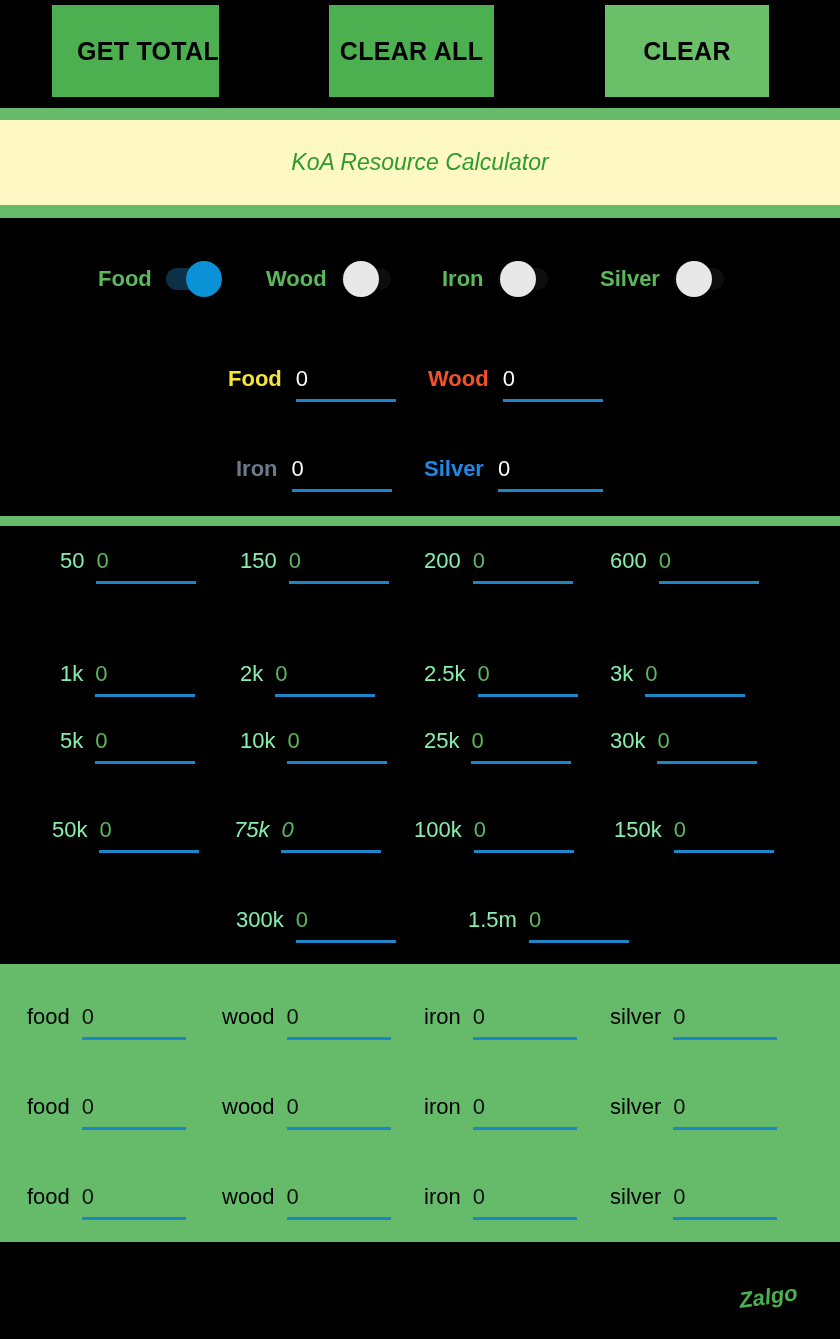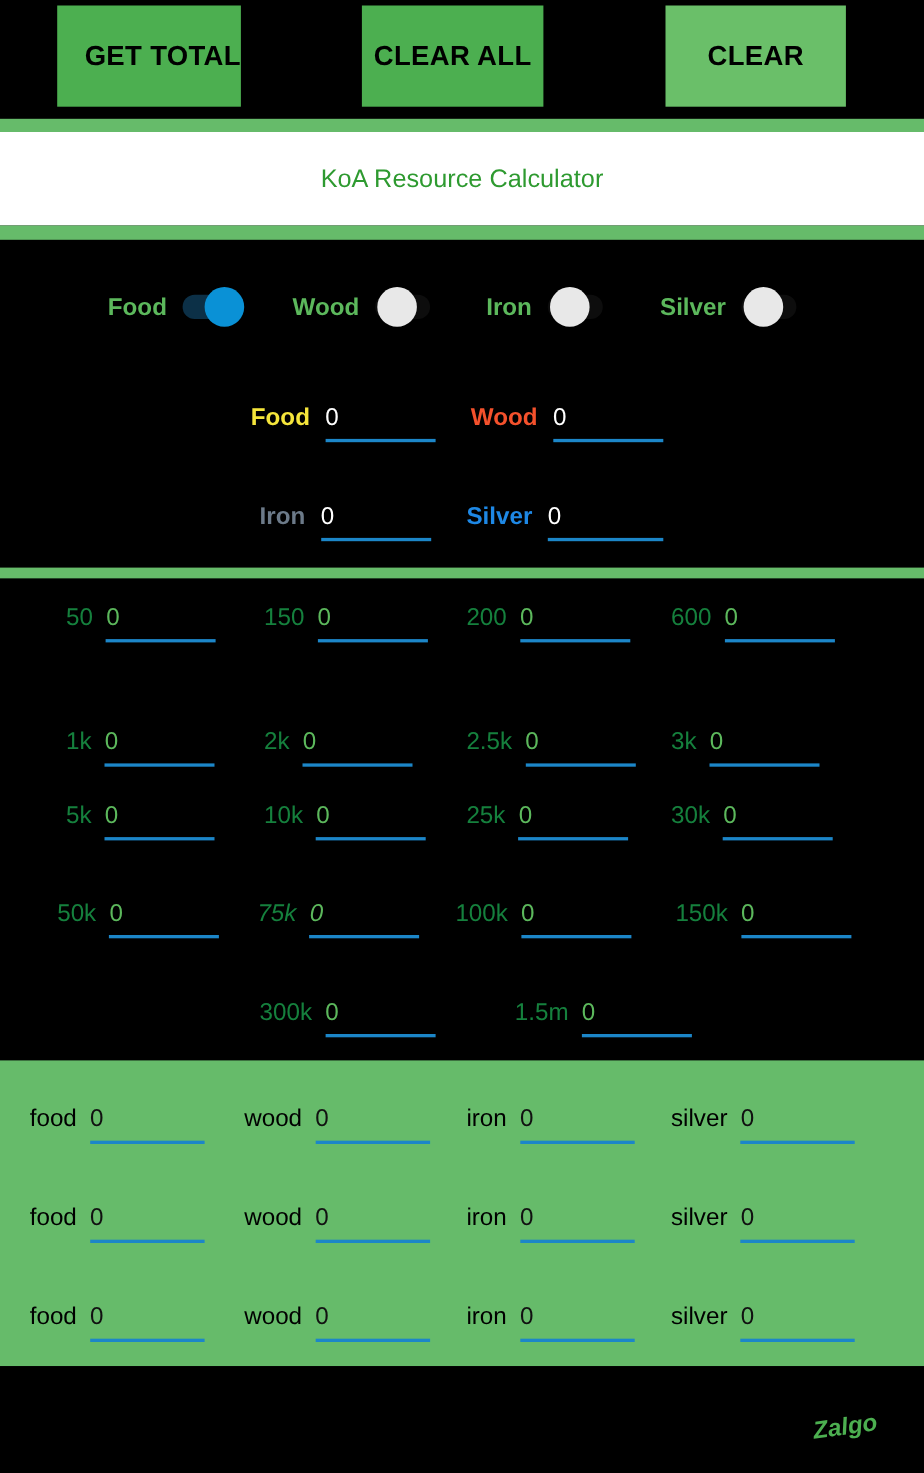--- a/index.html
+++ b/index.html
@@ -56,24 +56,25 @@
   }
   .divider-1 { top: 108px; height: 12px; }
   .divider-2 { top: 205px; height: 13px; }
   .divider-3 { top: 516px; height: 10px; }
 
   
   .title-band {
     position: absolute;
     left: 0; top: 120px;
     width: 840px; height: 85px;
-    background: #ffffff;
+    background: #fef9c3;
     display: flex;
     align-items: center;
     justify-content: center;
+    font-style: italic;
   }
   .app-title {
     color: #2E9A30;
     font-size: 23px;
     font-family: "Liberation Sans", sans-serif;
   }
 
   
   .toggle-row {
     position: absolute;
@@ -184,21 +185,21 @@
   .qr-5 { top: 381px; }
 
   .qty-cell {
     position: absolute;
     display: flex;
     align-items: baseline;
     gap: 12px;
     top: 0;
   }
   .qty-label {
-    color: #15803d;
+    color: #86efac;
     font-size: 22px;
     font-family: "Liberation Sans", sans-serif;
     white-space: nowrap;
   }
   .qty-input {
     width: 100px;
     border-bottom: 3px solid #1C86C8;
     color: #5CB85C;
     font-size: 22px;
     font-family: "Liberation Sans", sans-serif;

